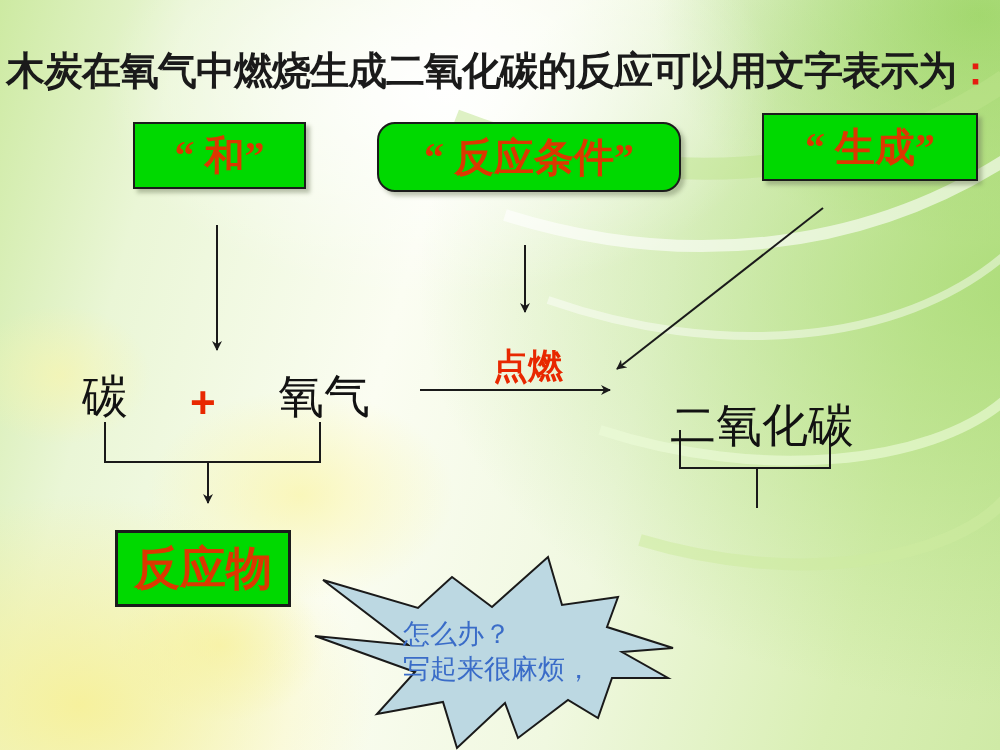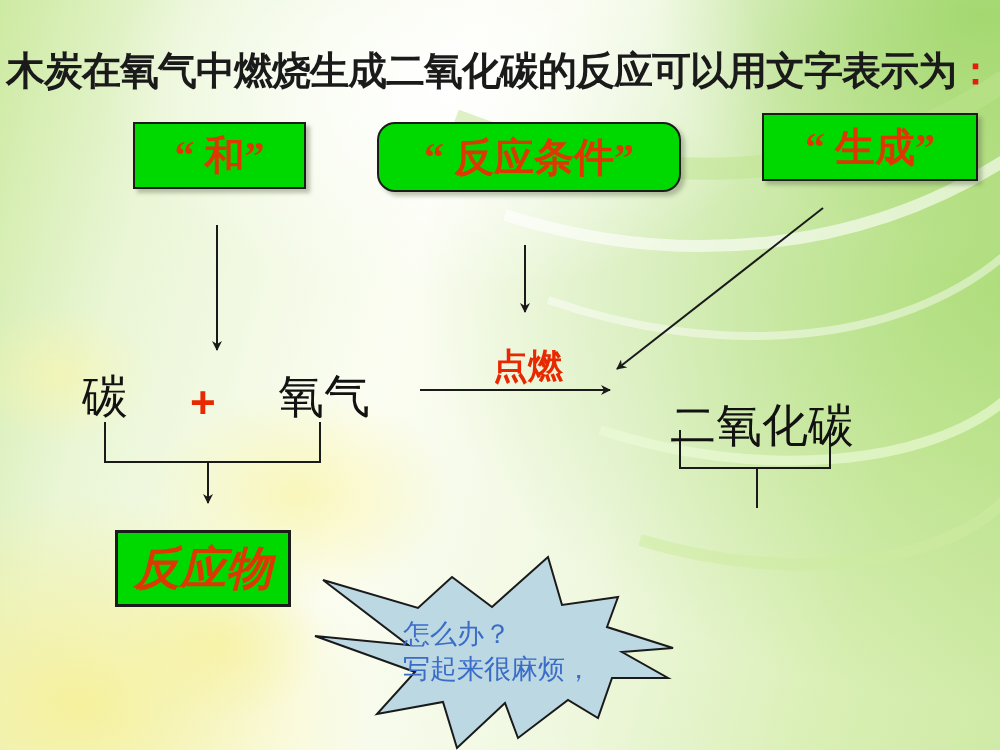--- a/index.html
+++ b/index.html
@@ -29,21 +29,21 @@
   }
   .gbox .lbl{
     color:#dc3800;font-weight:bold;font-size:40px;white-space:nowrap;
     font-family:"Liberation Serif",serif;
   }
   #box-he{left:133px;top:122px;width:169px;height:63px;}
   #box-condition{left:377px;top:122px;width:300px;height:66px;border-radius:18px;}
   #box-produce{left:762px;top:113px;width:212px;height:64px;}
   .catbox{
     position:absolute;z-index:3;background:#00d900;border:3px solid #1b1b1b;
-    display:flex;align-items:center;justify-content:center;font-style:italic;
+    display:flex;align-items:center;justify-content:center;
   }
   .catbox .lbl{
     color:#dc3800;font-weight:bold;font-size:46px;white-space:nowrap;
     font-family:"Liberation Serif",serif;
   }
   #box-reactants{left:115px;top:530px;width:170px;height:71px;}
   #box-products{left:689px;top:509px;width:167px;height:67px;}
   .eqtext{
     position:absolute;z-index:3;color:#121212;font-size:46px;
     font-family:"Liberation Serif",serif;white-space:nowrap;

